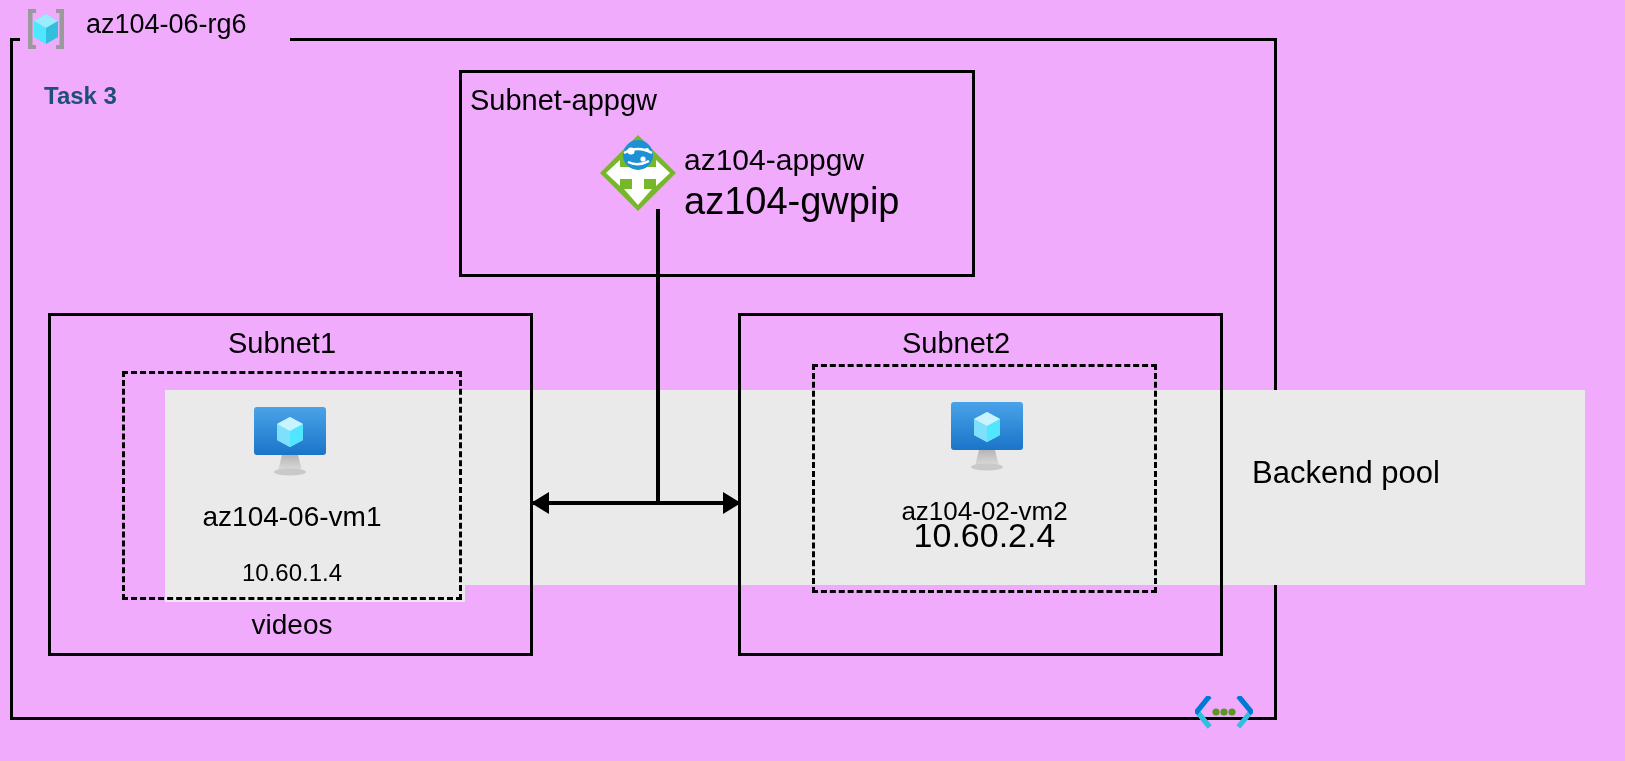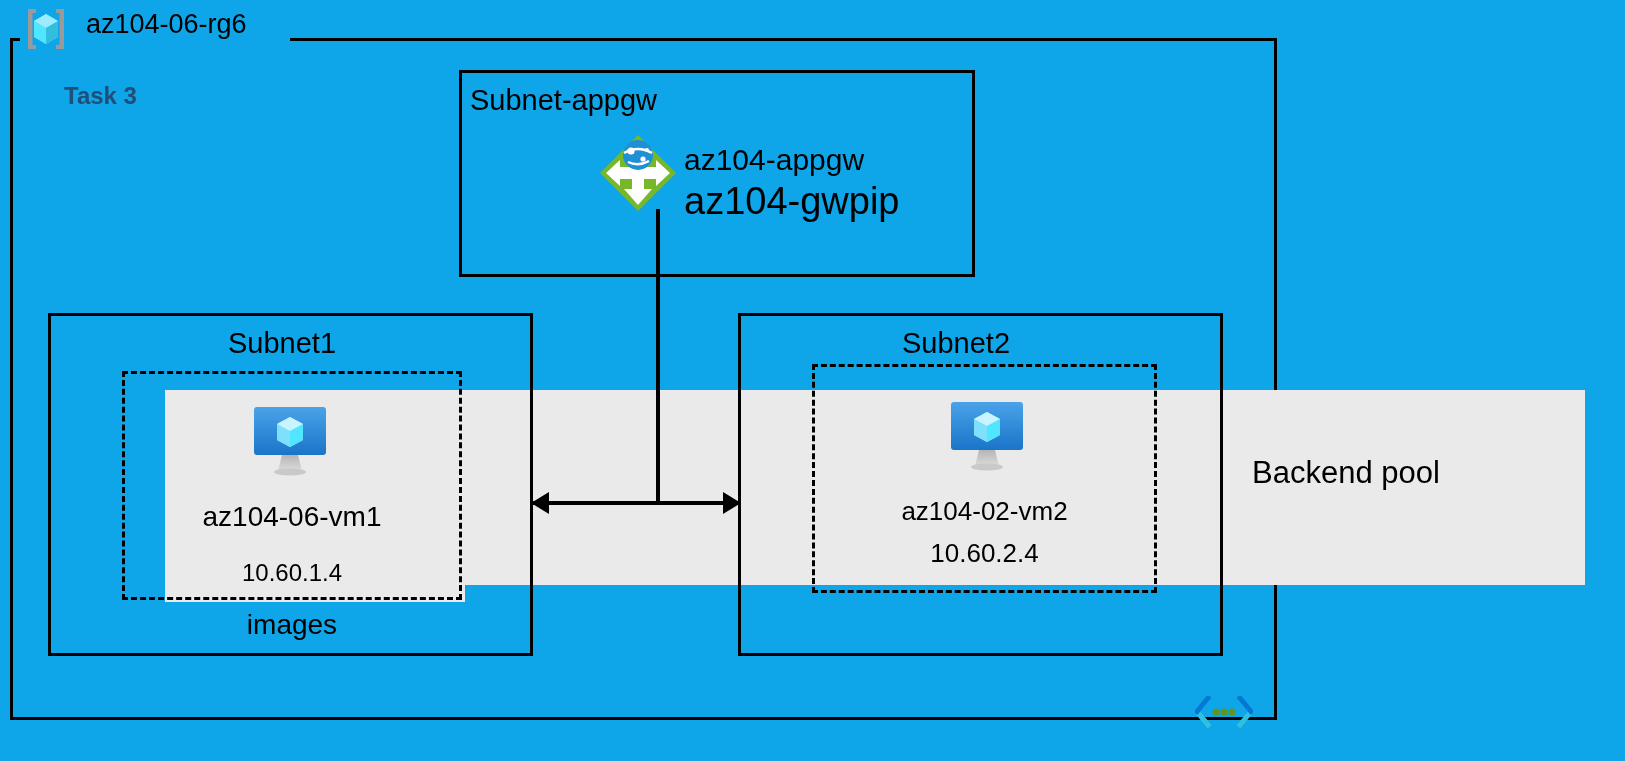--- a/index.html
+++ b/index.html
@@ -8,21 +8,21 @@
     background: #ffffff;
   }
   body {
     font-family: "Liberation Sans", sans-serif;
     color: #000000;
   }
   #canvas {
     position: relative;
     width: 1625px;
     height: 761px;
-    background: #0ea5e9;
+    background: #f0abfc;
     overflow: hidden;
     text-decoration: underline;
   }
 
   
   .rg-left   { position:absolute; left:10px;  top:38px;  width:3px;  height:682px; background:#000; }
   .rg-right  { position:absolute; left:1274px;top:38px;  width:3px;  height:682px; background:#000; }
   .rg-bottom { position:absolute; left:10px;  top:717px; width:1267px; height:3px; background:#000; }
   .rg-top-stub { position:absolute; left:10px; top:38px; width:10px; height:3px; background:#000; }
   .rg-top-line { position:absolute; left:290px; top:38px; width:987px; height:3px; background:#000; }
@@ -41,21 +41,20 @@
   .rg-icon svg { display:block; }
 
   
   .task-label {
     position: absolute;
     left: 44px; top: 82px;
     font-size: 24px;
     font-weight: bold;
     color: #1f4e79;
     white-space: nowrap;
-    margin-left: 20px;
   }
 
   
   .backend-band-main {
     position: absolute;
     left: 165px; top: 390px;
     width: 1420px; height: 195px;
     background: #eaeaea;
   }
   .backend-band-tail {
@@ -105,21 +104,21 @@
 
   .vm-name {
     position: absolute;
     text-align: center;
     color: #000;
     white-space: nowrap;
   }
   #vm1-name { left:122px; top:501px; width:340px; font-size:28px; }
   #vm1-ip   { left:122px; top:559px; width:340px; font-size:24px; }
   #vm2-name { left:812px; top:496px; width:345px; font-size:26px; }
-  #vm2-ip   { left:812px; top:538px; width:345px; font-size:26px; }
+  #vm2-ip   { left:812px; top:516px; width:345px; font-size:34px; }
 
   .app-label {
     position: absolute;
     text-align: center;
     color: #000;
     white-space: nowrap;
   }
   #subnet1-app { left:122px; top:609px; width:340px; font-size:28px; }
   #subnet2-app { left:812px; top:615px; width:345px; font-size:26px; }
 
@@ -244,21 +243,21 @@
       <polygon points="42,12 55,19 55,35 42,42 29,35 29,19" fill="#9cebff"></polygon>
       <polygon points="42,12 55,19 42,26 29,19" fill="#c8f3ff"></polygon>
       <polygon points="42,26 55,19 55,35 42,42" fill="#50e6ff"></polygon>
       <polygon points="42,26 29,19 29,35 42,42" fill="#7fe0fb"></polygon>
       <path d="M34 50 L50 50 L54 66 L30 66 Z" fill="url(#vms1)"></path>
       <ellipse cx="42" cy="67" rx="16" ry="3.5" fill="#c9c9c9"></ellipse>
     </svg>
   </div>
   <div class="vm-name" id="vm1-name">az104-06-vm1</div>
   <div class="vm-name" id="vm1-ip">10.60.1.4</div>
-  <div class="app-label" id="subnet1-app">images</div>
+  <div class="app-label" id="subnet1-app">videos</div>
 
   <div class="subnet-box" id="subnet2-box"></div>
   <div class="subnet-title" id="subnet2-title">Subnet2</div>
   <div class="vm-dashed" id="vm2-dashed"></div>
 
   <div class="vm-icon" id="vm2-icon">
     <svg width="84" height="72" viewBox="0 0 84 72" xmlns="http://www.w3.org/2000/svg">
       <defs>
         <linearGradient id="vmg2" x1="0" y1="0" x2="0" y2="1">
           <stop offset="0%" stop-color="#4aa3e8"></stop>

